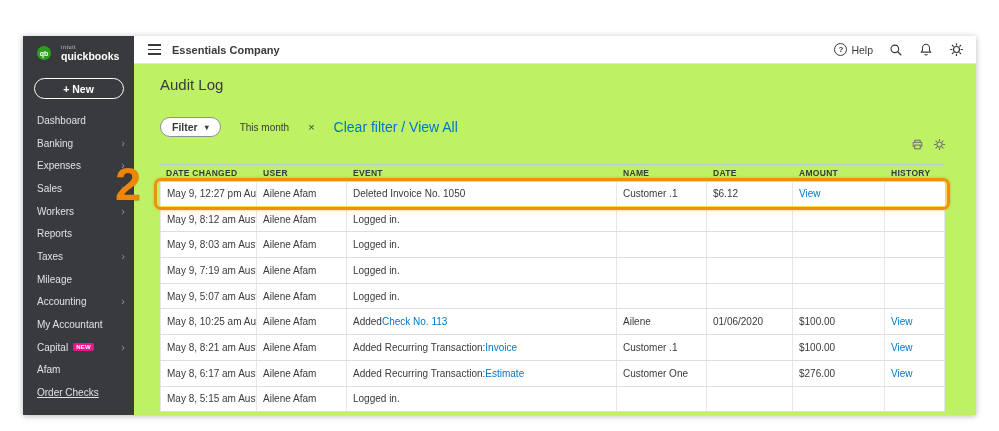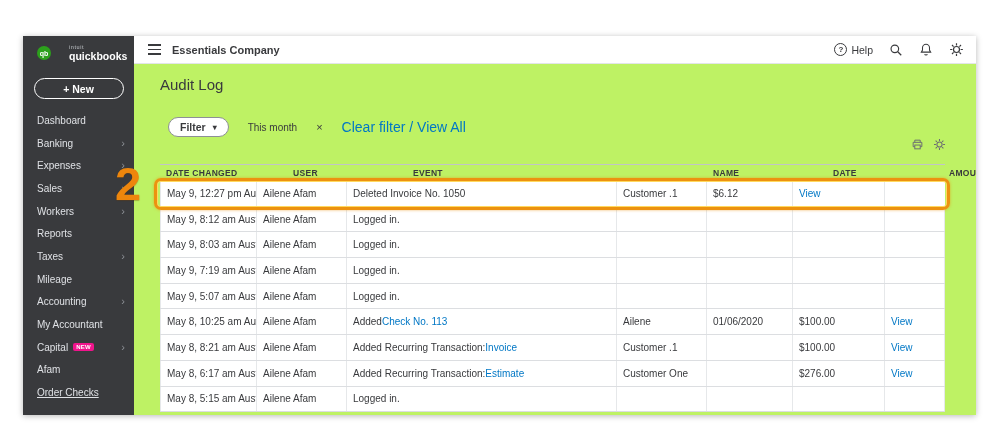--- a/index.html
+++ b/index.html
@@ -4,21 +4,21 @@
 <style>
   * { margin:0; padding:0; box-sizing:border-box; }
   body { background:#ffffff; font-family:"Liberation Sans", sans-serif; }
   .screen { position:relative; width:999px; height:431px; background:#ffffff; overflow:hidden; }
 
   .app { position:absolute; left:23px; top:36px; width:953px; height:379px; background:#ffffff;
          box-shadow:0 1px 6px rgba(0,0,0,.28); }
 
   
   .sidebar { position:absolute; left:0; top:0; width:111px; height:100%; background:#393a3d; overflow:hidden; }
-  .logo { display:flex; align-items:center; gap:18px; padding:9px 0 0 14px; }
+  .logo { display:flex; align-items:center; gap:10px; padding:9px 0 0 14px; }
   .logo-circle { width:14px; height:14px; border-radius:50%; background:#2ca01c; color:#fff; font-size:7px;
                  font-weight:bold; display:flex; align-items:center; justify-content:center; flex:0 0 auto; }
   .logo-col { display:flex; flex-direction:column; line-height:1.05; }
   .logo-top { font-size:5.5px; color:#c3c6cb; letter-spacing:.6px; }
   .logo-main { font-size:10.5px; font-weight:bold; color:#ffffff; }
   .new-btn { position:absolute; left:50%; transform:translateX(-50%); top:42px; width:90px; height:21px;
              border-radius:11px; border:1.5px solid #ffffff; background:transparent; color:#ffffff;
              font-size:10.5px; font-weight:bold; font-family:"Liberation Sans",sans-serif; cursor:pointer; }
   .side-nav { position:absolute; top:73px; left:0; right:0; }
   .side-item { height:22.7px; display:flex; align-items:center; padding:0 9px 0 14px; font-size:10px;
@@ -41,33 +41,33 @@
             display:flex; align-items:center; justify-content:center; }
   .tb-icon { display:flex; align-items:center; cursor:pointer; }
 
   
   .content { position:absolute; left:111px; top:28px; right:0; bottom:0; background:#bef264; overflow:hidden; }
   .page-title { position:absolute; left:26px; top:12px; font-size:15px; font-weight:400; color:#393a3d; }
 
   .filter-row { position:absolute; left:26px; top:53px; display:flex; align-items:center; gap:19px; }
   .filter-btn { display:flex; align-items:center; gap:7px; height:20px; padding:0 11px;
                 border:1.5px solid #8d9096; border-radius:11px; background:#fff; font-size:10.5px; font-weight:bold;
-                color:#393a3d; font-family:"Liberation Sans",sans-serif; cursor:pointer;margin-left:8px; }
+                color:#393a3d; font-family:"Liberation Sans",sans-serif; cursor:pointer; }
   .filter-caret { font-size:8px; color:#393a3d; }
   .chip { display:flex; align-items:center; gap:19px; font-size:10px; color:#393a3d; cursor:pointer; }
   .chip-x { font-size:11px; color:#393a3d; }
   .clear-link { font-size:14px; color:#0077c5; cursor:pointer; text-decoration:none; }
 
   .table-tools { position:absolute; top:74px; right:30px; display:flex; gap:9px; align-items:center; }
   .tool-icon { cursor:pointer; display:flex; align-items:center; }
 
   
   .audit-table { position:absolute; left:26px; top:100px; width:785px; }
   .t-head, .tr { display:grid; grid-template-columns:97px 90px 270px 90px 86px 92px 60px; }
-  .t-head { border-top:1px solid #c1c4c8; border-bottom:1px solid #c1c4c8; height:17px;gap:30px; }
+  .t-head { border-top:1px solid #c1c4c8; border-bottom:1px solid #c1c4c8; height:17px; }
   .th { font-size:8.5px; font-weight:bold; letter-spacing:.3px; color:#393a3d; display:flex; align-items:center;
         padding-left:6px; white-space:nowrap; overflow:hidden; }
   .tr { height:25.7px; border-bottom:1px solid #dcdee1; background:#fff; }
   .td { font-size:10px; color:#393a3d; display:flex; align-items:center; padding-left:6px; white-space:nowrap;
         overflow:hidden; border-right:1px solid #e6e8ea; }
   .td:first-child { border-left:1px solid #e6e8ea; }
   .link { color:#0077c5; cursor:pointer; text-decoration:none; }
 
   
   .highlight-box { position:absolute; left:20px; top:114px; width:796px; height:32px; border:3px solid #ec9210;

